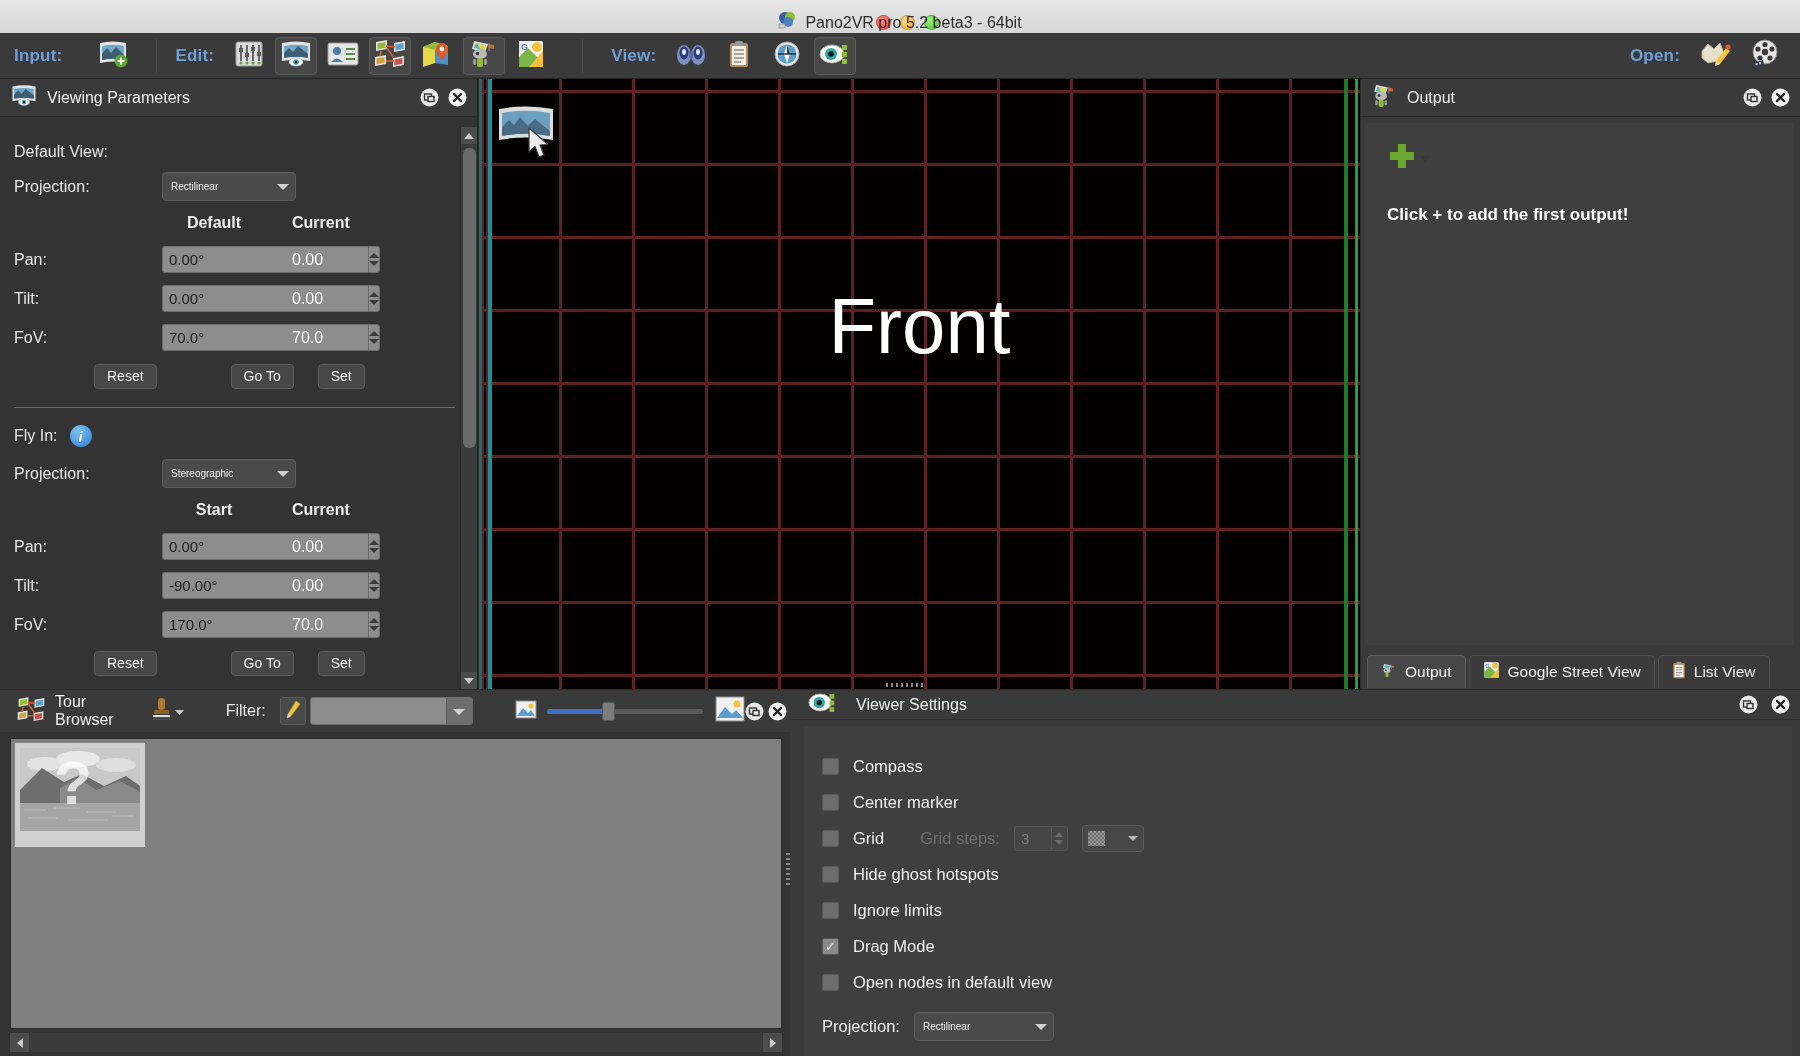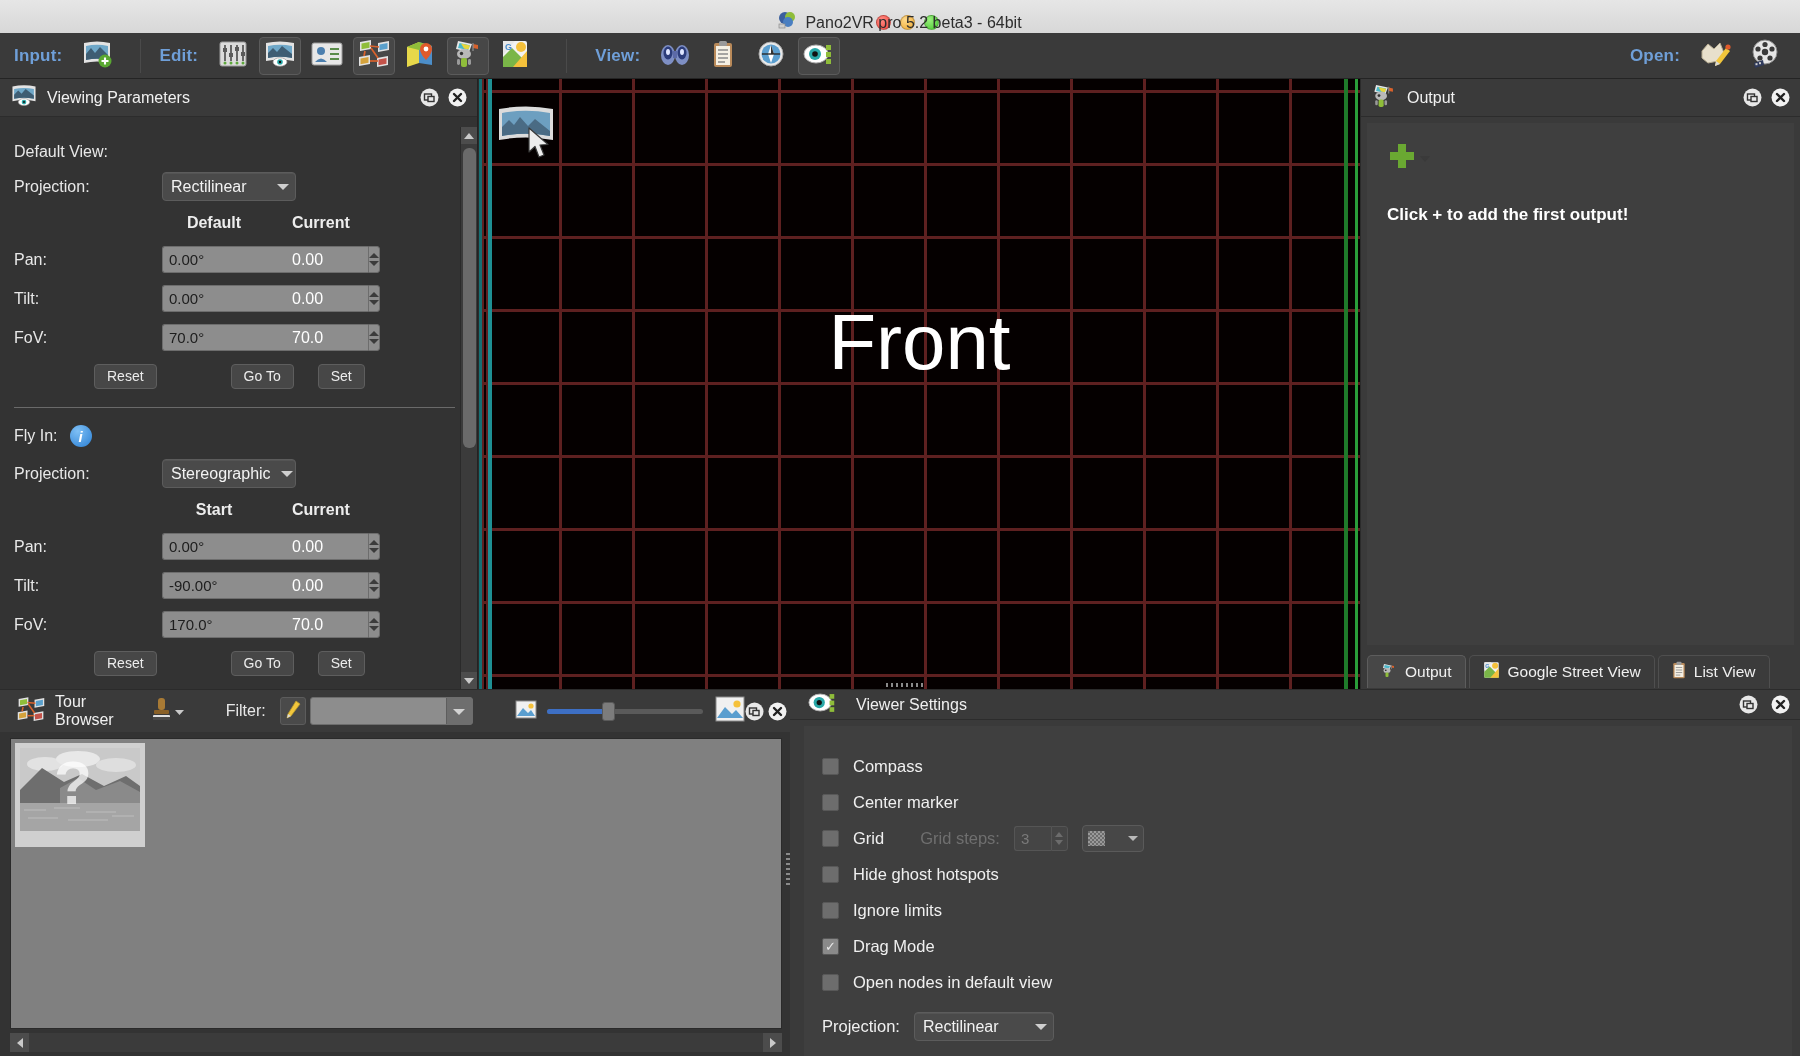--- a/index.html
+++ b/index.html
@@ -69,21 +69,21 @@
   }
   .vp-body {
     flex: 1; position: relative; padding: 16px 22px 0 14px; overflow: hidden;
   }
   .row { display: flex; align-items: center; height: 39px; }
   .lbl { color: #e8e8e8; font-size: 16px; width: 148px; flex: none; }
   .sect-title { color: #e8e8e8; font-size: 16px; margin-bottom: 6px; }
 
   .combo {
     height: 29px; background: #4a4a4a; border: 1px solid #5c5c5c;
-    border-radius: 4px; color: #f2f2f2; font-size: 16px;
+    border-radius: 4px; color: #f2f2f2; font-size: 10px;
     display: flex; align-items: center; padding: 0 6px 0 8px;
     box-shadow: inset 0 1px 0 rgba(255,255,255,.06);
   }
   .combo .ctext { flex: 1; white-space: nowrap; }
   .caret {
     width: 0; height: 0; border-left: 6px solid transparent;
     border-right: 6px solid transparent; border-top: 6px solid #cfcfcf;
     margin-left: 10px;
   }
 
@@ -142,21 +142,21 @@
   .viewport {
     position: absolute; left: 479px; top: 79px; width: 881px; height: 610px;
     background: #000; overflow: hidden;
   }
   .grid-canvas { position: absolute; inset: 0; background: #050000; }
   .edge-l { position: absolute; left: 9px; top: 0; bottom: 0; width: 4px; background: #1e8f93; }
   .edge-l2 { position: absolute; left: 0px; top: 0; bottom: 0; width: 3px; background: #156f72; }
   .edge-r { position: absolute; right: 12px; top: 0; bottom: 0; width: 4px; background: #1f7a2a; }
   .edge-r2 { position: absolute; right: 2px; top: 0; bottom: 0; width: 3px; background: #2a9c39; }
   .front-label {
-    position: absolute; left: 0; right: 0; top: 218px; text-align: center;
+    position: absolute; left: 0; right: 0; top: 202px; text-align: center;
     color: #fff; font-size: 78px; font-weight: 300;
     font-family: "Liberation Sans", sans-serif;
   }
   .pano-thumb-icon { position: absolute; left: 18px; top: 25px; }
   .cursor-arrow { position: absolute; left: 48px; top: 48px; }
 
   .splitter-dots-v {
     position: absolute; top: 50%; transform: translateY(-50%);
     width: 4px; height: 34px;
     background-image: repeating-linear-gradient(to bottom, #8a8a8a 0 2px, transparent 2px 5px);
@@ -269,21 +269,21 @@
           <circle cx="10" cy="11" r="5" fill="#4a7fc1"></circle>
           <rect x="1" y="13" width="6" height="4" fill="#cfcfcf" stroke="#8a8a8a" stroke-width=".7"></rect>
         </svg>
       </span>
       <span>Pano2VR pro 5.2 beta3 - 64bit</span>
     </div>
   </div>
 
   <div class="toolbar">
 
-    <div class="tb-group" style="margin-left:14px;gap:14px;">
+    <div class="tb-group" style="margin-left:14px;gap:30px;">
       <span class="tb-label">Input:</span>
       <div class="tb-btn">
         <span>
           <svg width="34" height="30" viewBox="0 0 34 30">
             <path d="M4 4 Q17 1 30 4 L30 24 Q17 21 4 24 Z" fill="#e3e3e3"></path>
             <path d="M6 7 Q17 4.5 28 7 L28 21 Q17 18.5 6 21 Z" fill="#6fa8c9"></path>
             <path d="M6 15 L11 9 L15 14 L20 8 L28 16 L28 21 Q17 18.5 6 21 Z" fill="#3e5d73"></path>
             <circle cx="25" cy="22" r="6.5" fill="#5aa832"></circle>
             <path d="M25 18.5v7M21.5 22h7" stroke="#fff" stroke-width="2.1"></path>
           </svg>

